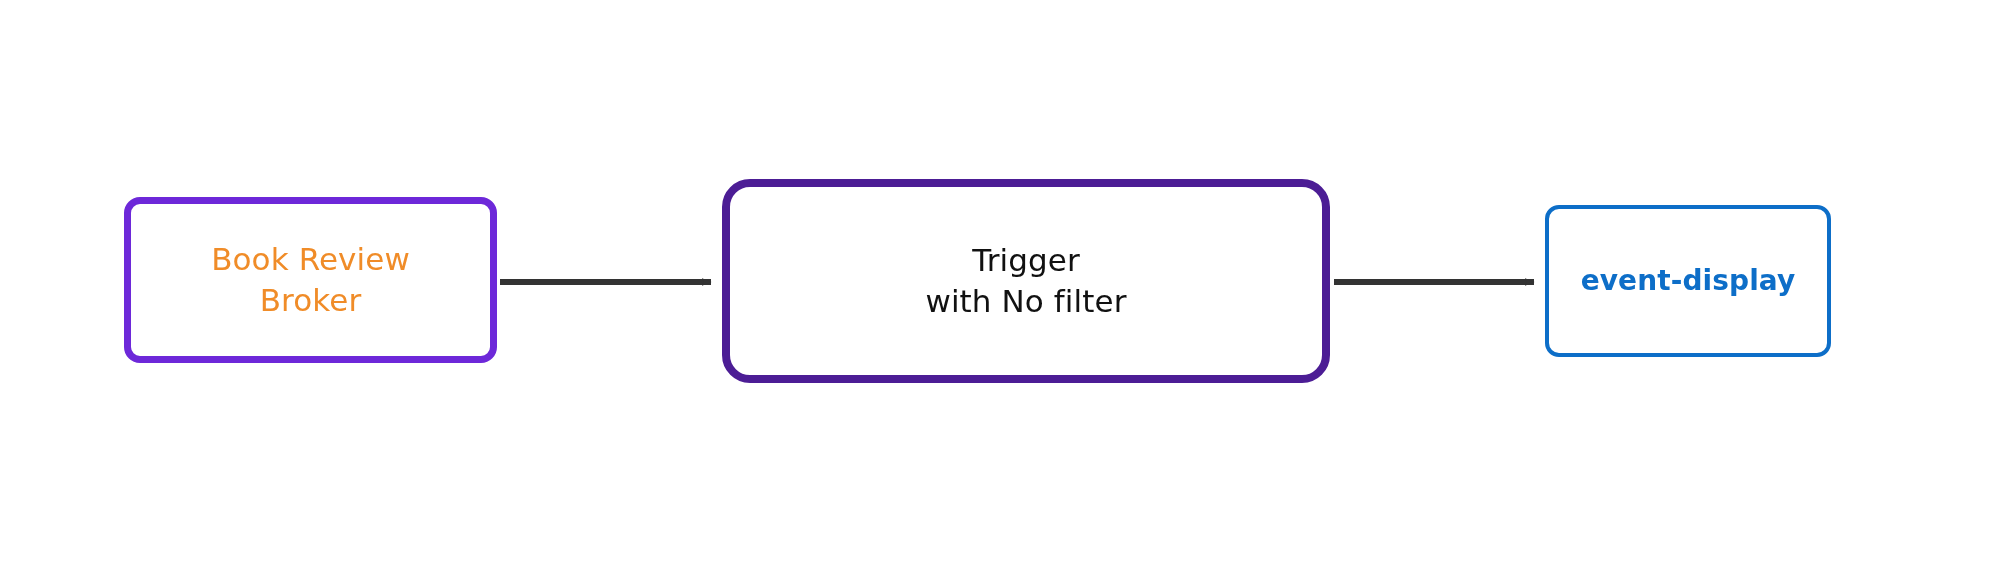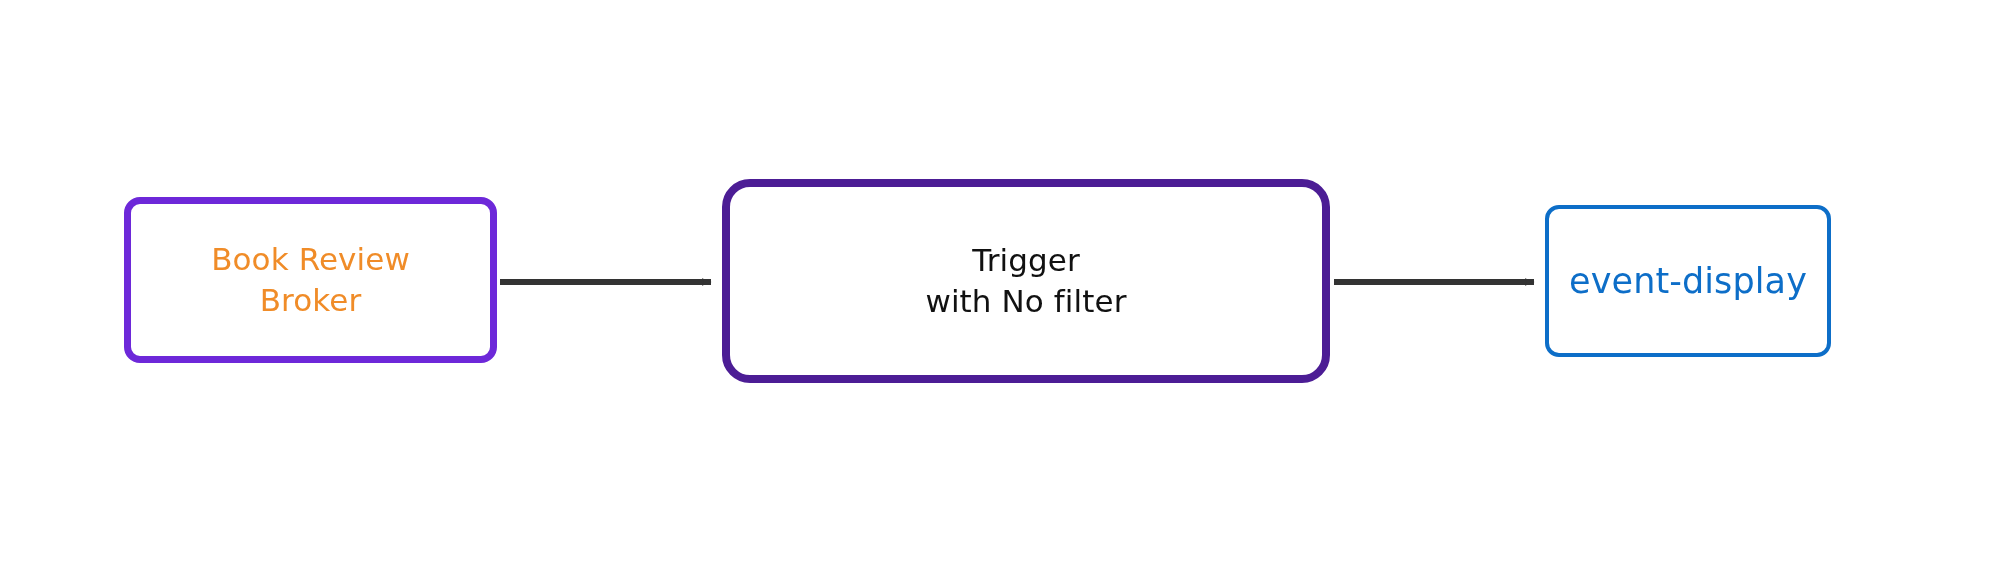--- a/index.html
+++ b/index.html
@@ -74,21 +74,22 @@
   #node-event-display {
     left: 1545px;
     top: 205px;
     width: 286px;
     height: 152px;
     border: 4px solid #0d6ec8;
     border-radius: 14px;
   }
   #node-event-display .node-label {
     color: #0d6ec8;
-    font-size: 35px;
+    font-size: 28px;
+    font-weight: bold;
   }
 </style>
 </head>
 <body>
 
 <div id="diagram-canvas">
 
   <svg id="flow-svg" viewBox="0 0 1999 585" xmlns="http://www.w3.org/2000/svg">
     <defs>
       <marker id="arrowhead" markerWidth="10" markerHeight="8" refX="9.4" refY="4" orient="auto" markerUnits="userSpaceOnUse">

